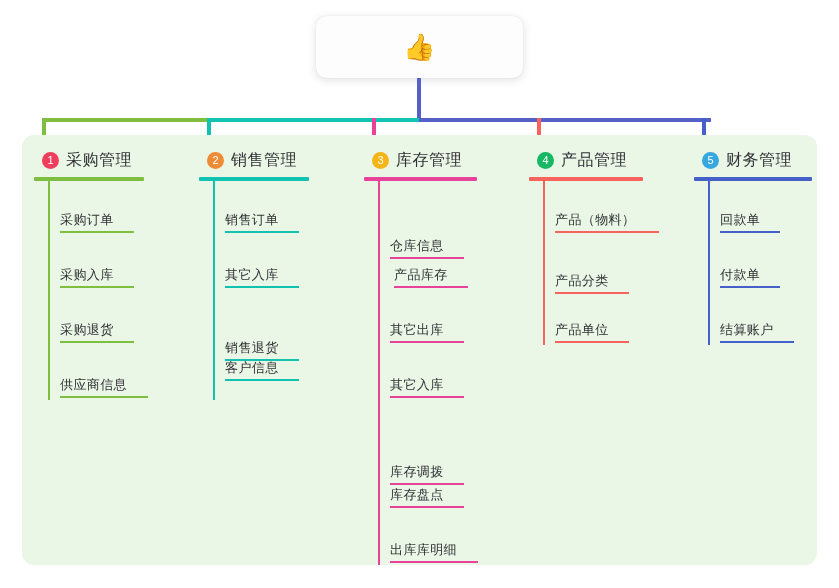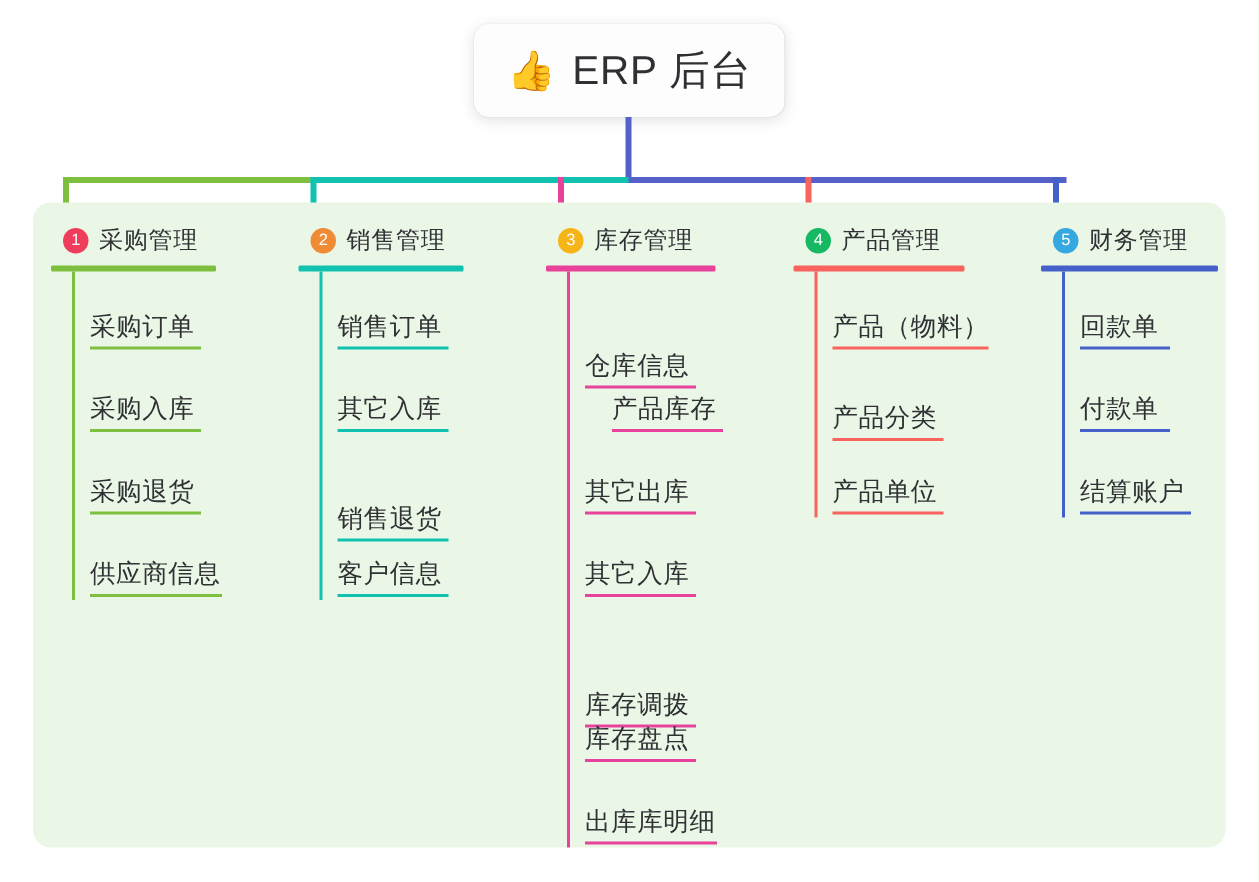--- a/index.html
+++ b/index.html
@@ -45,32 +45,31 @@
     color:#fff;font-size:11px;line-height:17px;text-align:center;
     flex:0 0 auto;font-family:"Liberation Sans",sans-serif;
   }
   .col-title{font-size:16px;color:#303134;letter-spacing:.5px;}
   .head-rule{position:absolute;left:0;height:4px;border-radius:1px;}
 
   .rail{position:absolute;width:2px;}
   .item{position:absolute;left:0;}
   .item-label{
     position:absolute;left:0;bottom:4px;
-    font-size:17px;color:#303134;white-space:nowrap;letter-spacing:.4px;
+    font-size:13px;color:#303134;white-space:nowrap;letter-spacing:.4px;
   }
   .item-rule{position:absolute;left:0;bottom:0;height:2px;}
 </style>
 </head>
 <body>
 
 <div id="stage">
 
   <div class="title-card">
     <span class="title-emoji">👍</span>
-    <span class="title-text">ERP 后台</span>
   </div>
 
   <div id="connector-layer">
       <div class="vstem" style="left: 417px; top: 78px; height: 44px; background: rgb(84, 97, 200);"></div>
       <div class="hbar" style="left: 42px; top: 118px; width: 169px; background: rgb(127, 191, 63);"></div>
       <div class="hbar" style="left: 207px; top: 118px; width: 216px; background: rgb(18, 194, 176);"></div>
       <div class="hbar" style="left: 419px; top: 118px; width: 292px; background: rgb(84, 97, 200);"></div>
       <div class="stub" style="left: 42px; top: 118px; height: 28px; background: rgb(127, 191, 63);"></div>
       <div class="stub" style="left: 207px; top: 118px; height: 28px; background: rgb(18, 194, 176);"></div>
       <div class="stub" style="left: 372px; top: 118px; height: 28px; background: rgb(232, 66, 155);"></div>
@@ -114,35 +113,35 @@
         <div class="item-rule" style="width: 74px; background: rgb(18, 194, 176);"></div>
       </div>
       <div class="item" style="position: absolute; left: 225px; top: 262px; height: 26px; width: 74px;">
         <span class="item-label">其它入库</span>
         <div class="item-rule" style="width: 74px; background: rgb(18, 194, 176);"></div>
       </div>
       <div class="item" style="position: absolute; left: 225px; top: 335px; height: 26px; width: 74px;">
         <span class="item-label">销售退货</span>
         <div class="item-rule" style="width: 74px; background: rgb(18, 194, 176);"></div>
       </div>
-      <div class="item" style="position: absolute; left: 225px; top: 372px; height: 26px; width: 74px;">
+      <div class="item" style="position: absolute; left: 225px; top: 355px; height: 26px; width: 74px;">
         <span class="item-label">客户信息</span>
         <div class="item-rule" style="width: 74px; background: rgb(18, 194, 176);"></div>
       </div>
       <div class="col-head" style="left: 372px; top: 150px; position: absolute;">
         <span class="badge" style="background: rgb(245, 181, 25);">3</span>
         <span class="col-title">库存管理</span>
       </div>
       <div class="head-rule" style="left: 364px; top: 177px; width: 113px; background: rgb(232, 66, 155); position: absolute;"></div>
       <div class="rail" style="left: 378px; top: 181px; height: 384px; background: rgb(232, 66, 155);"></div>
       <div class="item" style="position: absolute; left: 390px; top: 207px; height: 26px; width: 74px; margin-top: 26px;">
         <span class="item-label">仓库信息</span>
         <div class="item-rule" style="width: 74px; background: rgb(232, 66, 155);"></div>
       </div>
-      <div class="item" style="position: absolute; left: 408px; top: 262px; height: 26px; width: 74px;">
+      <div class="item" style="position: absolute; left: 394px; top: 262px; height: 26px; width: 74px;">
         <span class="item-label">产品库存</span>
         <div class="item-rule" style="width: 74px; background: rgb(232, 66, 155);"></div>
       </div>
       <div class="item" style="position: absolute; left: 390px; top: 317px; height: 26px; width: 74px;">
         <span class="item-label">其它出库</span>
         <div class="item-rule" style="width: 74px; background: rgb(232, 66, 155);"></div>
       </div>
       <div class="item" style="position: absolute; left: 390px; top: 372px; height: 26px; width: 74px;">
         <span class="item-label">其它入库</span>
         <div class="item-rule" style="width: 74px; background: rgb(232, 66, 155);"></div>

